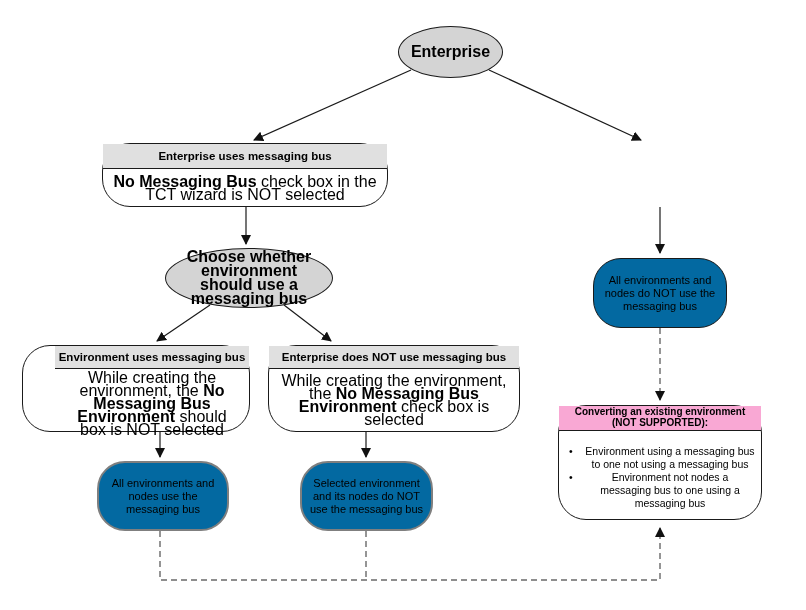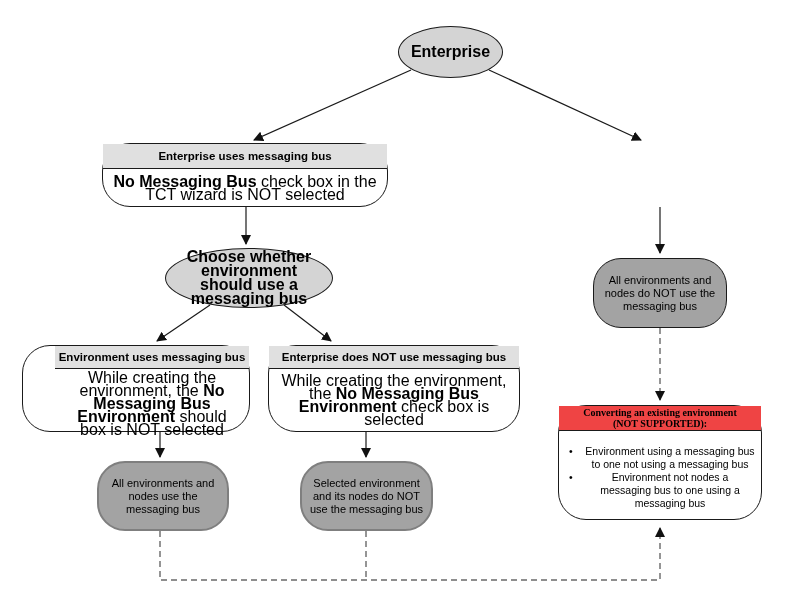--- a/index.html
+++ b/index.html
@@ -13,28 +13,28 @@
   
   .hbox{background:#fff;border:1px solid #1a1a1a;display:flex;flex-direction:column;}
   .hbox .hdr{flex:0 0 24px;background:#e0e0e0;border-bottom:1px solid #1a1a1a;
              display:flex;align-items:center;justify-content:center;
              font-weight:bold;font-size:11.5px;white-space:nowrap;}
   .hbox.env .hdr{flex-basis:22px;}
   .hbox .bdy{flex:1;display:flex;align-items:center;justify-content:center;
              text-align:center;font-size:16px;line-height:13px;padding:2px 9px;}
   .b{font-weight:bold;}
   
-  .sbox{background:#a3a3a3;border:2px solid #7f7f7f;display:flex;align-items:center;
+  .sbox{background:#0369a1;border:2px solid #7f7f7f;display:flex;align-items:center;
         justify-content:flex-end;text-align:center;font-size:11px;line-height:13px;padding:2px 4px;}
   .sbox.thin{border:1px solid #1a1a1a;}
   
   .conv{background:#fff;border:1px solid #1a1a1a;display:flex;flex-direction:column;}
-  .conv .hdr{flex:0 0 24px;background:#ef4444;border-bottom:1px solid #1a1a1a;
-             display:flex;flex-direction:column;align-items:center;justify-content:center;
-             font-weight:bold;font-size:10px;line-height:11px;white-space:nowrap;font-family:Liberation Serif, serif;}
+  .conv .hdr{flex:0 0 24px;background:#f9a8d4;border-bottom:1px solid #1a1a1a;
+             display:flex;flex-direction:column;align-items:center;justify-content:flex-start;
+             font-weight:bold;font-size:10px;line-height:11px;white-space:nowrap;}
   .conv .bdy{flex:1;padding:14px 6px 2px 8px;}
   .conv ul{list-style:none;margin:0;padding:0;font-size:10.5px;line-height:13px;}
   .conv li{display:flex;align-items:flex-start;margin:0 0 0 0;}
   .conv .bullet{flex:0 0 16px;text-align:left;padding-left:2px;}
   .conv .btxt{flex:1;text-align:center;}
   svg.wires{position:absolute;left:0;top:0;pointer-events:none;}
 </style>
 </head>
 <body>
 

